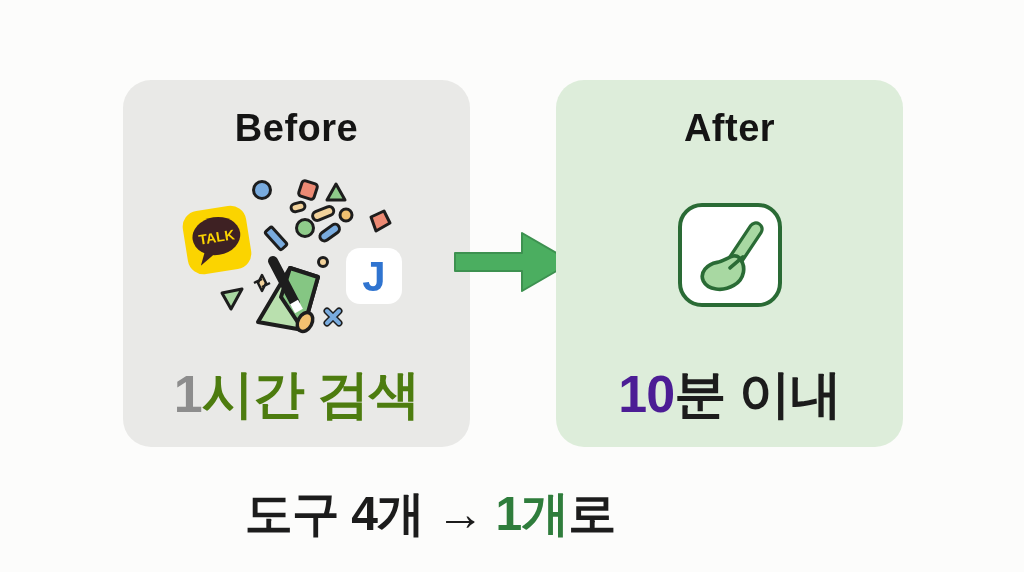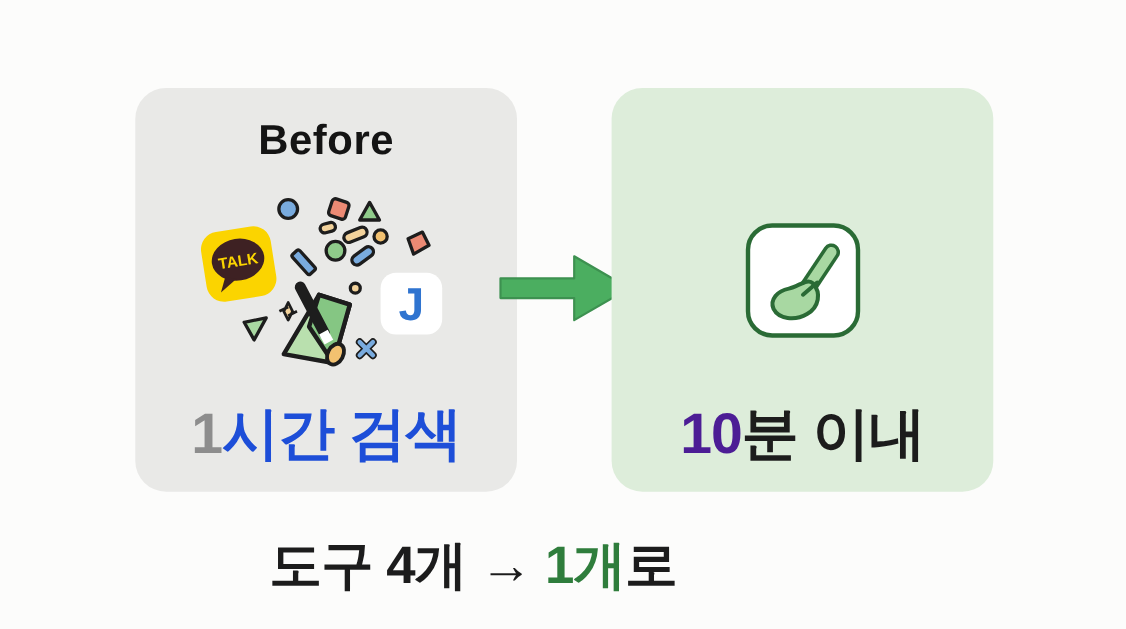--- a/index.html
+++ b/index.html
@@ -124,30 +124,31 @@
         <path d="M180 146 L192 158 M192 146 L180 158" stroke="#1d1d1d" stroke-width="7" stroke-linecap="round"></path>
         <path d="M180 146 L192 158 M192 146 L180 158" stroke="#79abde" stroke-width="4" stroke-linecap="round"></path>
       </g>
 
       <g>
         <rect x="199" y="83" width="56" height="56" rx="14" fill="#ffffff"></rect>
         <text x="227" y="126" text-anchor="middle" font-size="42" font-weight="bold" fill="#2f74d0">J</text>
       </g>
     </svg>
 
-    <div class="result-line"><span style="color: rgb(141, 141, 141);">1</span><span style="color: #1d4ed8;">시간 검색</span></div>
+    <div class="result-line"><span style="color: rgb(141, 141, 141);">1</span><span style="color: #4d7c0f;">시간 검색</span></div>
   </div>
 
   <div class="arrow-wrap">
     <svg width="128" height="75" viewBox="0 0 128 75">
       <path d="M5 28 L72 28 L72 8 L122 37 L72 66 L72 46 L5 46 Z" fill="#4bae60" stroke="#3d9150" stroke-width="2" stroke-linejoin="round"></path>
     </svg>
   </div>
 
   <div class="card after">
+    <div class="card-title">After</div>
 
     <div class="app-icon-box">
       <svg width="96" height="96" viewBox="0 0 104 104">
         <line x1="56" y1="60" x2="80" y2="24" stroke="#2a6b35" stroke-width="17" stroke-linecap="round"></line>
         <line x1="56" y1="60" x2="80" y2="24" stroke="#a8d8a2" stroke-width="10" stroke-linecap="round"></line>
         <path d="M62 55 C70 64 68 78 56 85 C44 92 28 90 23 80 C19 71 27 62 38 60 C48 58 56 49 62 55 Z" fill="#a8d8a2" stroke="#2a6b35" stroke-width="4" stroke-linejoin="round"></path>
         <line x1="52" y1="66" x2="66" y2="54" stroke="#2a6b35" stroke-width="4" stroke-linecap="round"></line>
       </svg>
     </div>
 

